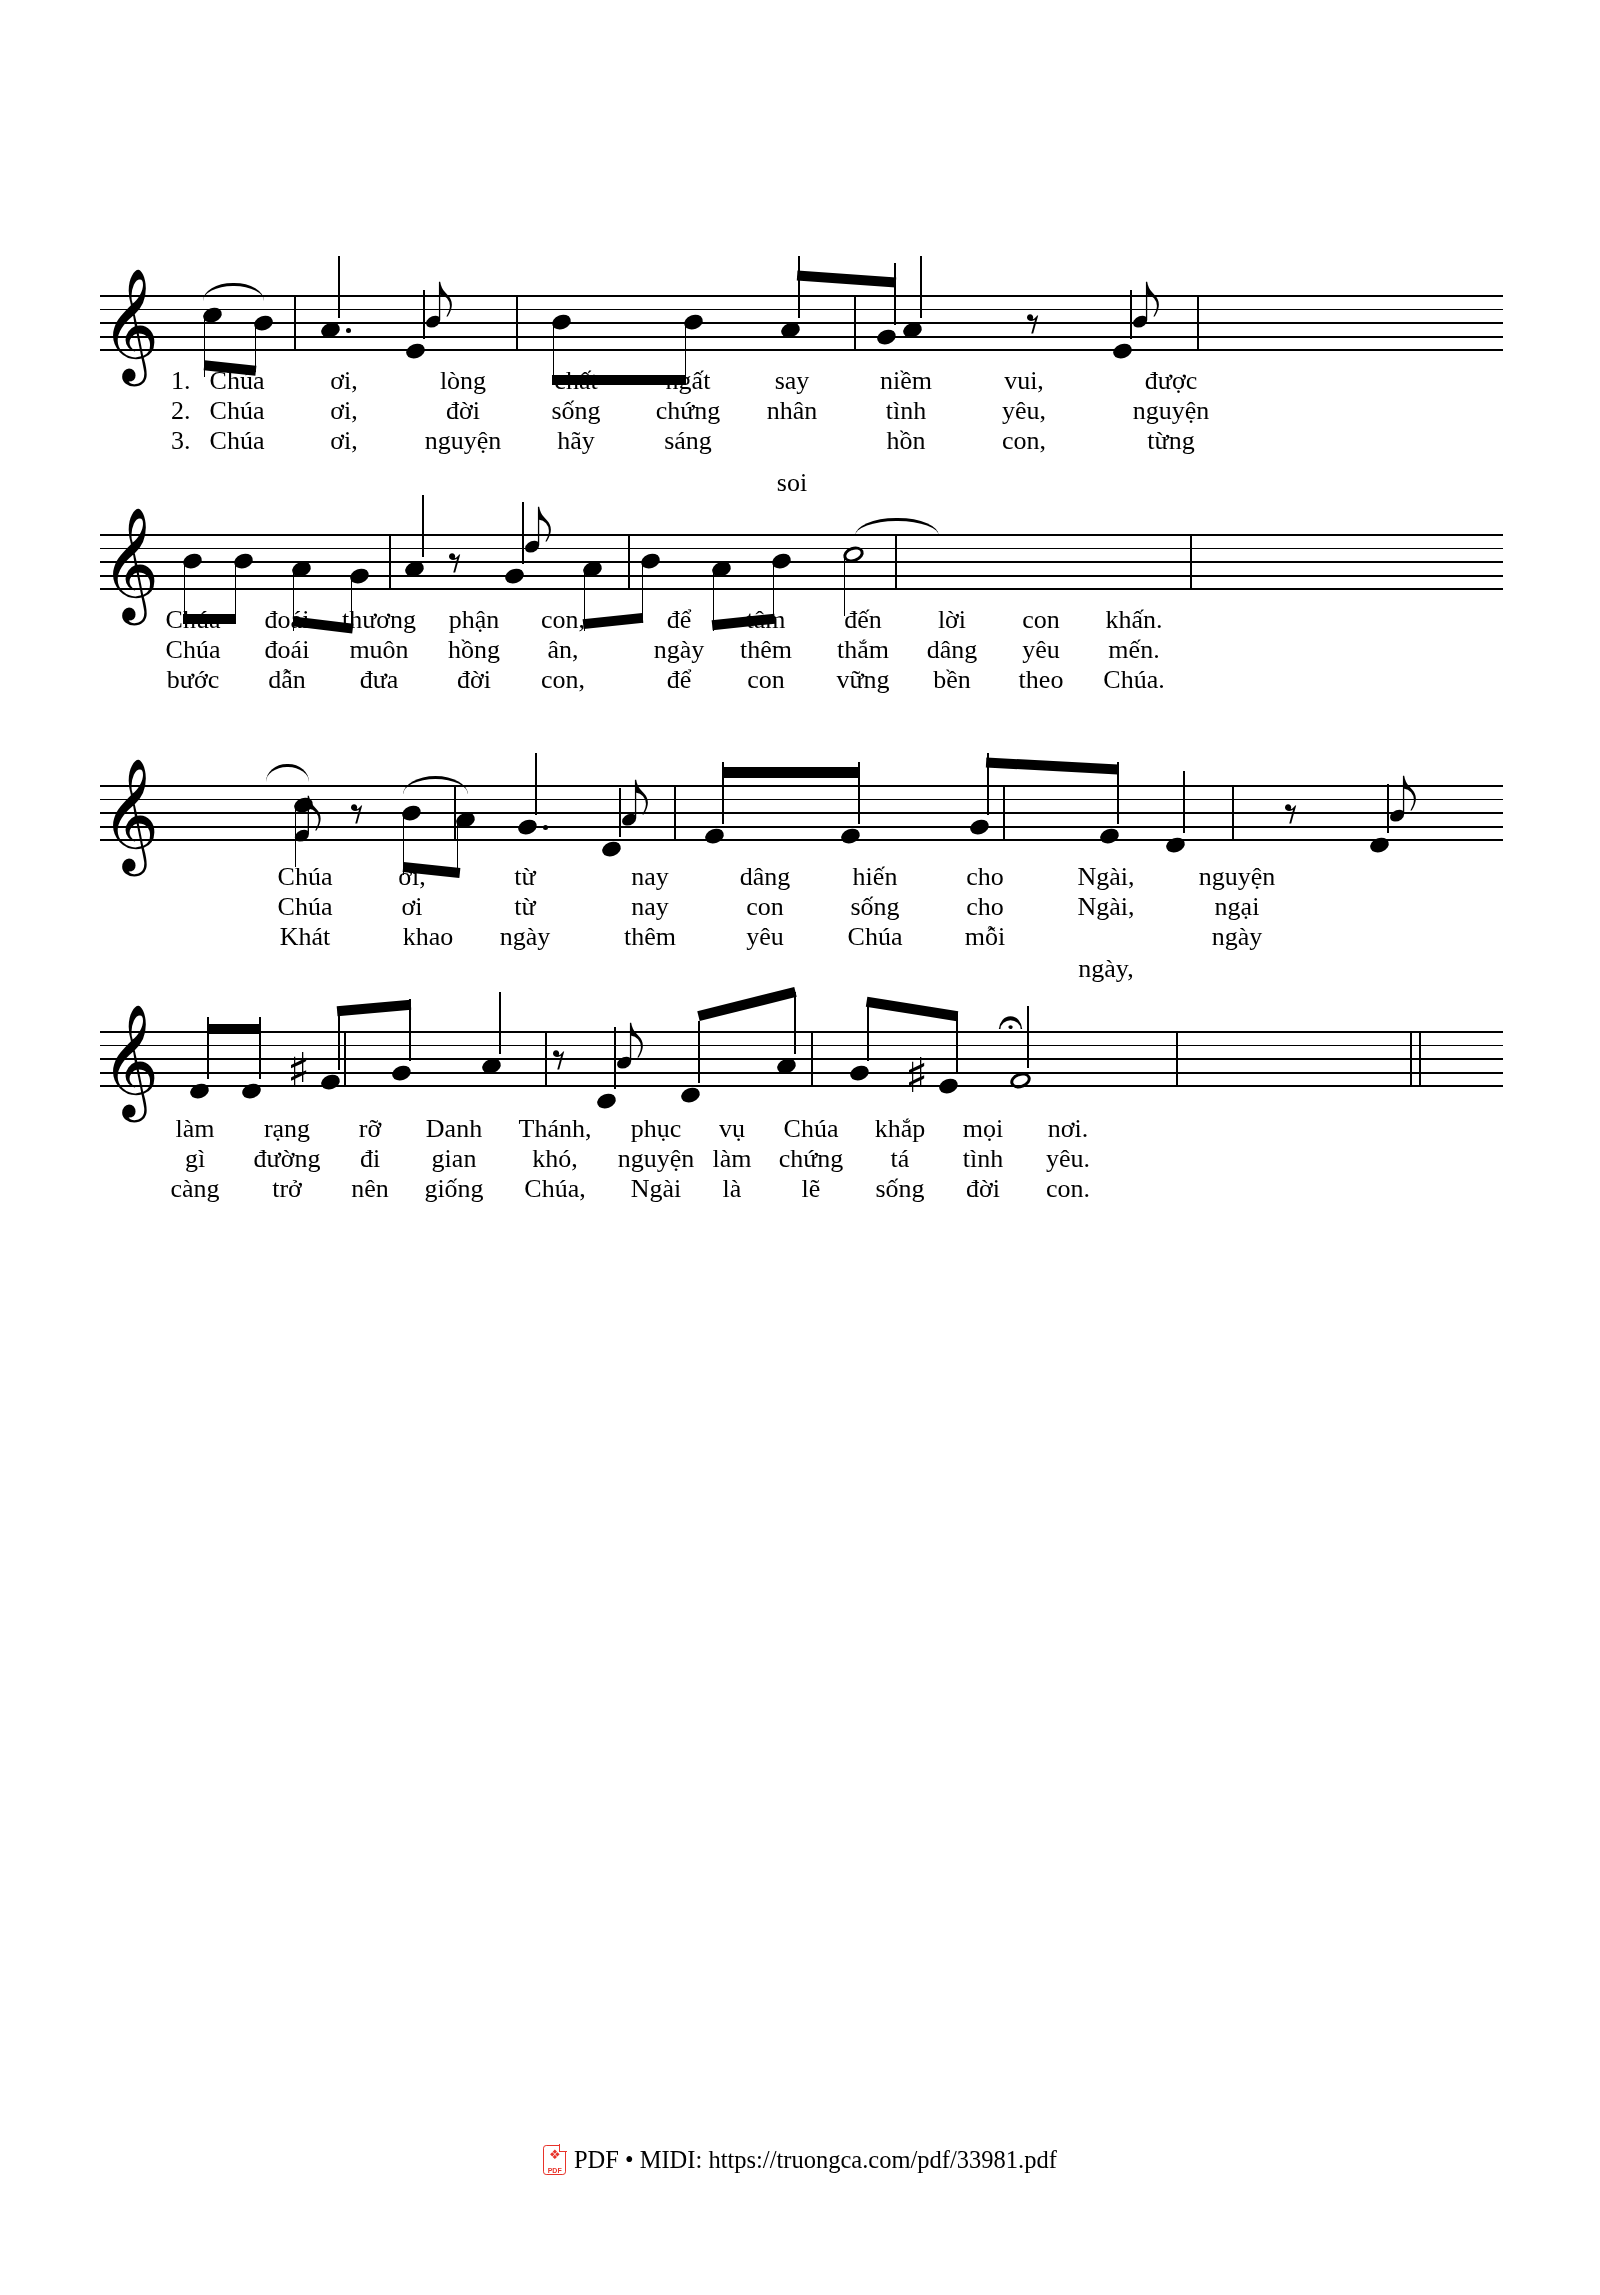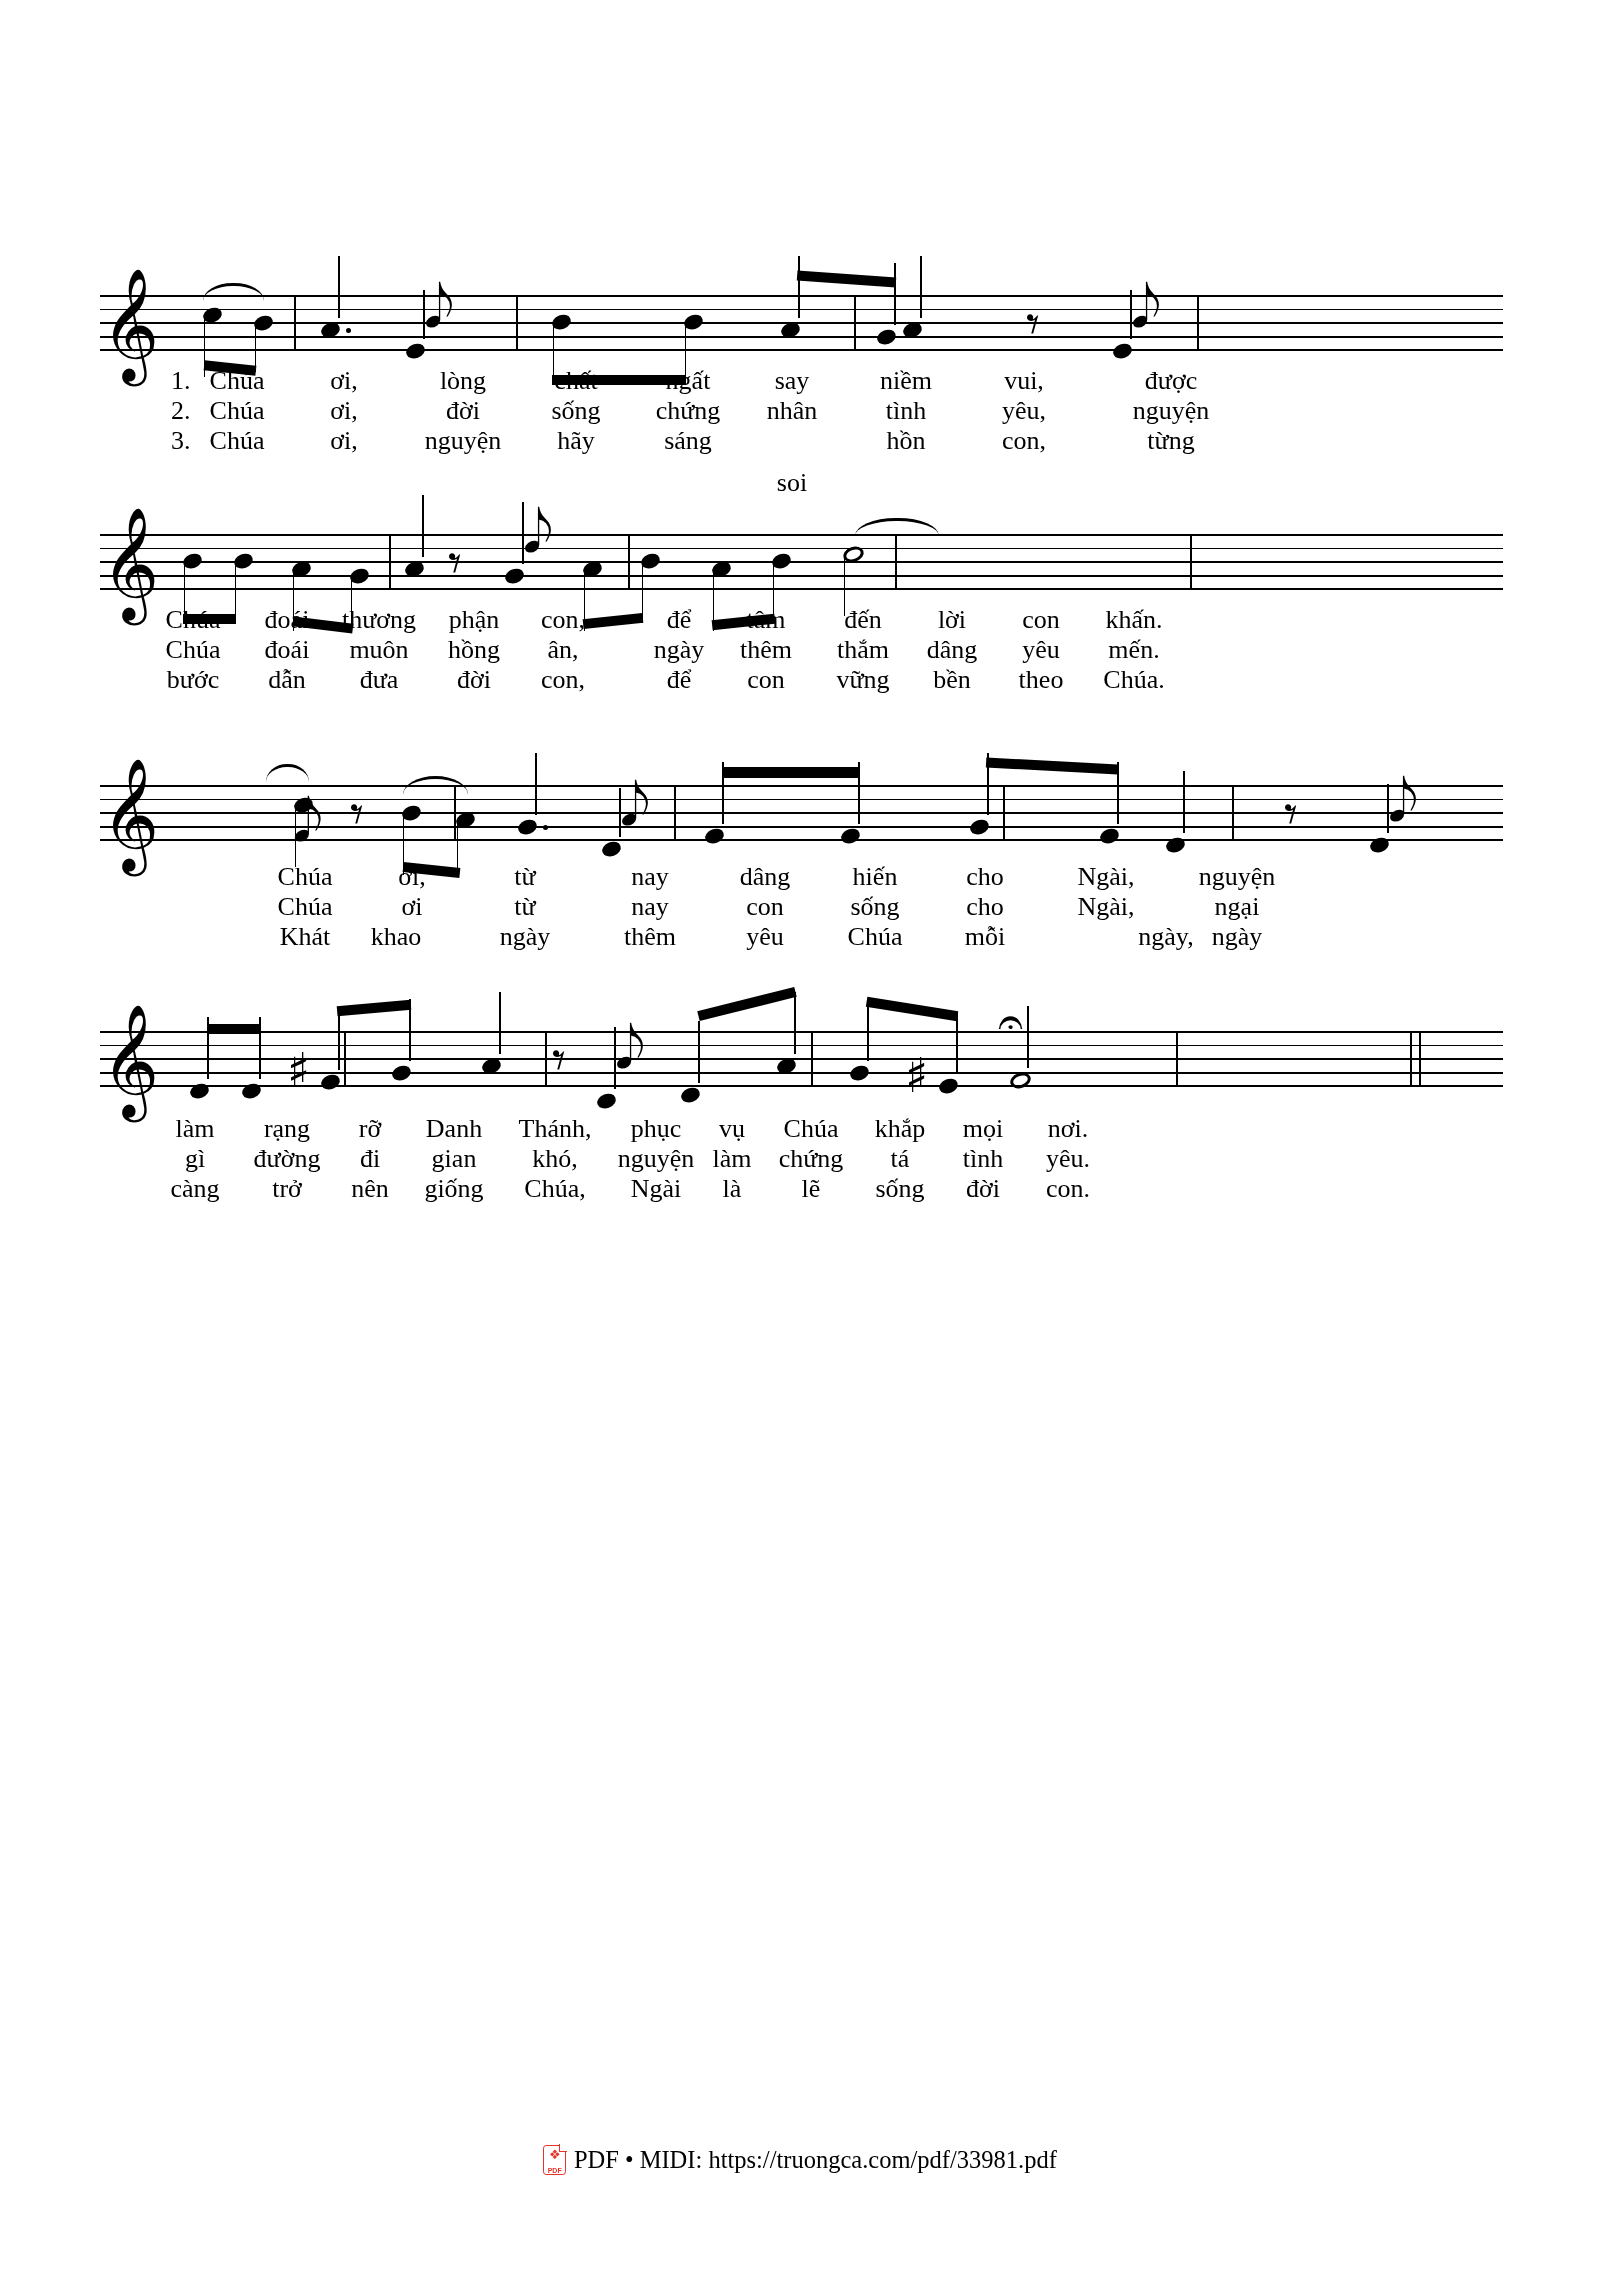--- a/index.html
+++ b/index.html
@@ -546,27 +546,27 @@
         <span class="syl" style="left:425px;">từ</span>
         <span class="syl" style="left:550px;">nay</span>
         <span class="syl" style="left:665px;">con</span>
         <span class="syl" style="left:775px;">sống</span>
         <span class="syl" style="left:885px;">cho</span>
         <span class="syl" style="left:1006px;">Ngài,</span>
         <span class="syl" style="left:1137px;">ngại</span>
       </div>
       <div class="lyric-row">
         <span class="syl" style="left:205px;">Khát</span>
-        <span class="syl" style="left:296px;">khao</span>
+        <span class="syl" style="left:328px;">khao</span>
         <span class="syl" style="left:425px;">ngày</span>
         <span class="syl" style="left:550px;">thêm</span>
         <span class="syl" style="left:665px;">yêu</span>
         <span class="syl" style="left:775px;">Chúa</span>
         <span class="syl" style="left:885px;">mỗi</span>
-        <span class="syl" style="left:1066px;">ngày,</span>
+        <span class="syl" style="left:1006px;margin-top:32px;">ngày,</span>
         <span class="syl" style="left:1137px;">ngày</span>
       </div>
     </div>
   </div>
 
   <div class="system" style="top:994px;">
     <div class="staff">
       <div class="staff-lines">
         <i></i>
           <i></i>

